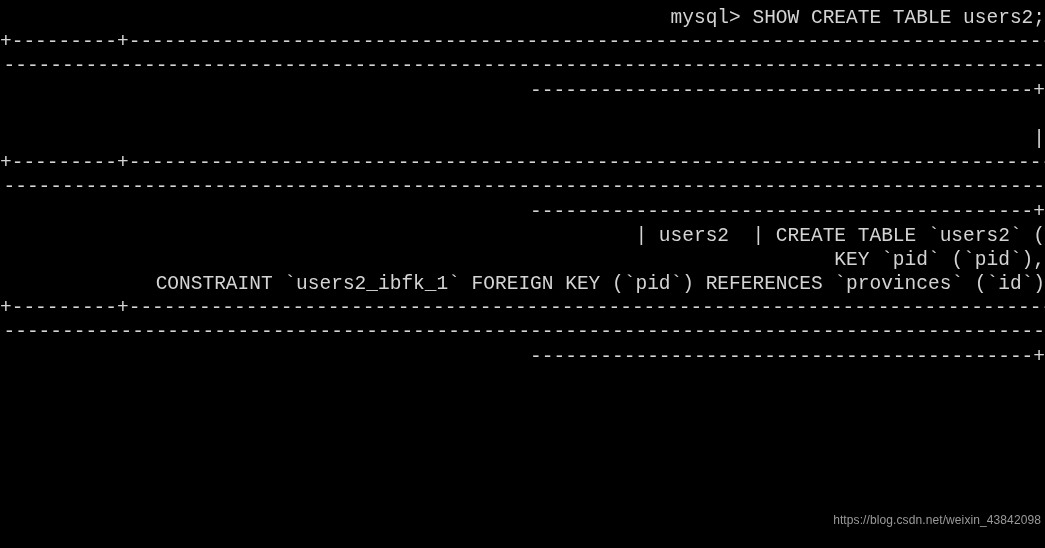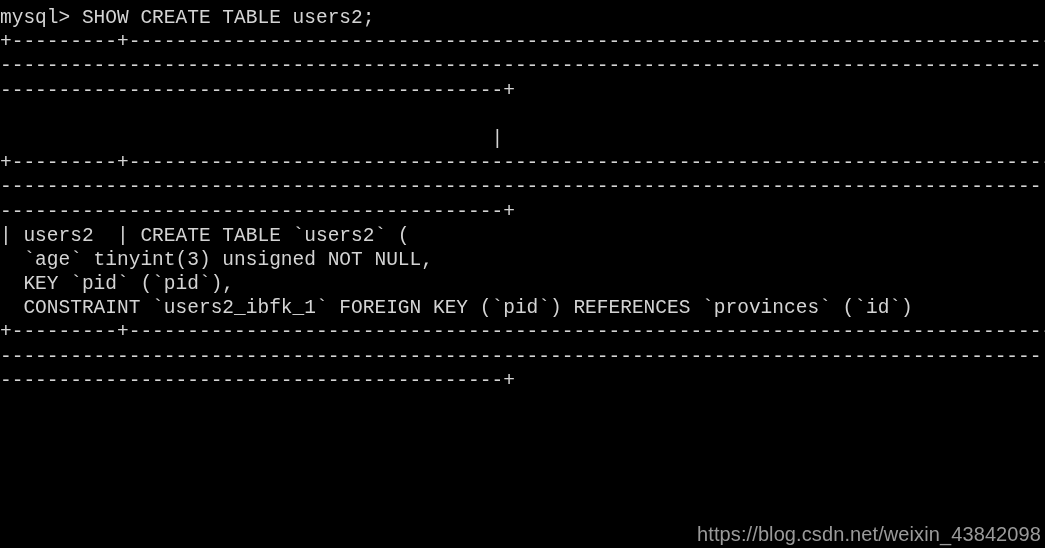--- a/index.html
+++ b/index.html
@@ -18,61 +18,61 @@
     width: 1045px;
     height: 548px;
     background: #000000;
     color: #d4d4d4;
     font-family: "Liberation Mono", "DejaVu Sans Mono", monospace;
     font-size: 19.5px;
     line-height: 24.2px;
     letter-spacing: 0px;
     padding: 6px 0 0 0;
     box-sizing: border-box;
+    text-align: right;
   }
   .line {
     white-space: pre;
     height: 24.2px;
     color: #d4d4d4;
     font-family: "Liberation Mono", "DejaVu Sans Mono", monospace;
     font-size: 19.5px;
     line-height: 24.2px;
     overflow: hidden;
   }
   .line.blank {
     color: transparent;
   }
   .watermark {
     position: absolute;
     right: 4px;
-    bottom: 5px;
+    bottom: 19px;
     color: #9a9a9a;
     font-family: "Liberation Sans", sans-serif;
-    font-size: 20px;
+    font-size: 12px;
     line-height: 18px;
     letter-spacing: 0.1px;
     white-space: pre;
   }
 </style>
 </head>
 <body>
 
 <div id="terminal">
 
   <div class="line">mysql&gt; SHOW CREATE TABLE users2;</div>
   <div class="line">+---------+----------------------------------------------------------------------------------</div>
   <div class="line">-----------------------------------------------------------------------------------------</div>
   <div class="line">-------------------------------------------+</div>
   <div class="line blank"></div>
   <div class="line">                                          |</div>
   <div class="line">+---------+----------------------------------------------------------------------------------</div>
   <div class="line">-----------------------------------------------------------------------------------------</div>
   <div class="line">-------------------------------------------+</div>
   <div class="line">| users2  | CREATE TABLE `users2` (</div>
-  <div class="line">  `age` tinyint(3) unsigned NOT NULL,</div>
   <div class="line">  KEY `pid` (`pid`),</div>
   <div class="line">  CONSTRAINT `users2_ibfk_1` FOREIGN KEY (`pid`) REFERENCES `provinces` (`id`)</div>
   <div class="line">+---------+----------------------------------------------------------------------------------</div>
   <div class="line">-----------------------------------------------------------------------------------------</div>
   <div class="line">-------------------------------------------+</div>
 
   <div class="watermark">https://blog.csdn.net/weixin_43842098</div>
 
 </div>
 

